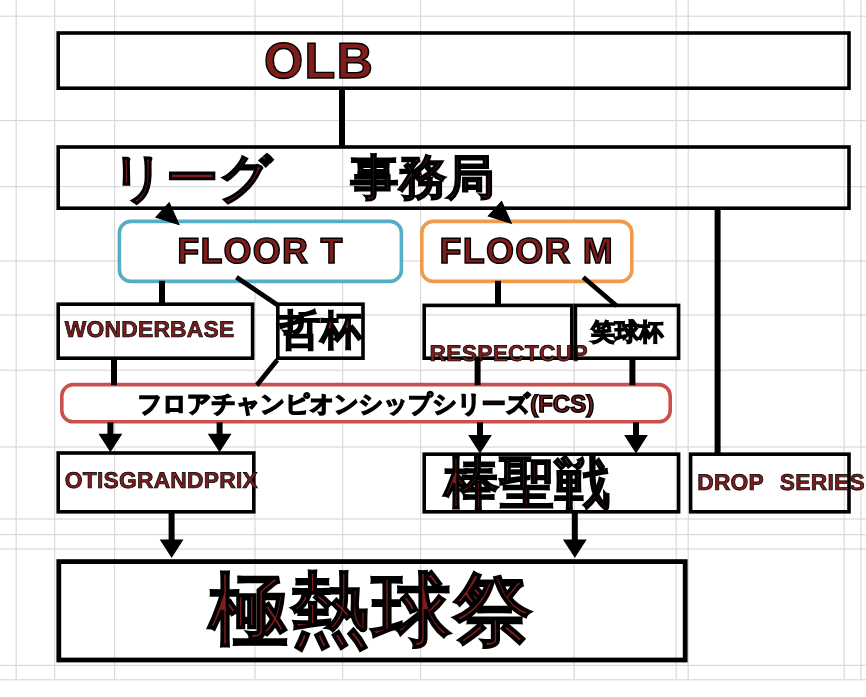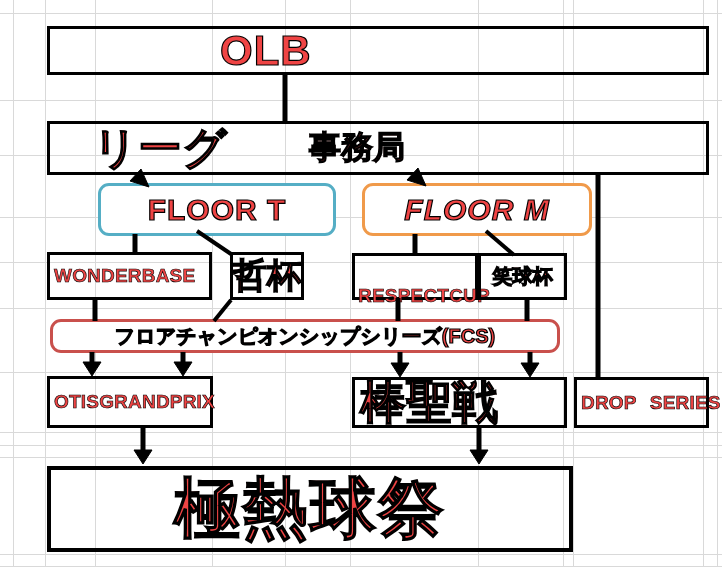--- a/index.html
+++ b/index.html
@@ -1,40 +1,40 @@
 <!DOCTYPE html>
 <html><head>
 <meta charset="utf-8">
 <style>
   html,body{margin:0;padding:0;background:#fff;}
   .canvas{
     position:relative;width:722px;height:581px;background:#ffffff;overflow:hidden;
-    font-family:"Liberation Sans","DejaVu Sans",sans-serif;color:#ef4444;
+    font-family:"Liberation Sans","DejaVu Sans",sans-serif;color:#7f1d1d;
   }
   
   .gv{position:absolute;top:0;height:566px;width:1px;background:#d9d9d9;}
   .gh{position:absolute;left:0;width:722px;height:1px;background:#d9d9d9;}
   
   .box{
     position:absolute;box-sizing:border-box;border:3px solid #000;
     display:flex;align-items:center;background:transparent;
   }
   .round{border-radius:11px;background:#fff;justify-content:center;}
   .box span{white-space:nowrap;}
   .heavy{font-weight:bold;-webkit-text-stroke:1.2px #000;}
   .heavy-sm{font-weight:bold;-webkit-text-stroke:0.6px #000;}
   .olb-label{position:absolute;left:170px;font-size:42px;letter-spacing:1px;}
   .league-label{position:absolute;left:43px;font-size:44px;}
-  .office-label{position:absolute;left:259px;font-size:32px;}
+  .office-label{position:absolute;left:242px;font-size:40px;}
   .floor-label{font-size:30px;letter-spacing:1px;}
   .small-label{font-size:19px;letter-spacing:0.2px;padding-left:4px;}
   .tetsu-label{font-size:34px;margin:0 auto;}
   .shokyu-label{font-size:20px;margin:0 auto;}
   .fcs-label{font-size:20px;}
-  .bo-label{font-size:46px;padding-left:5px;}
+  .bo-label{font-size:46px;padding-left:15px;}
   .drop-label{font-size:19px;padding-left:4px;word-spacing:8px;letter-spacing:0.2px;}
   .goku-label{font-size:66px;margin:0 auto;letter-spacing:2px;}
   .connectors{position:absolute;left:0;top:0;z-index:5;}
   .lay2{z-index:2;}
 </style>
 </head>
 <body>
 
 <div class="canvas">
 
@@ -70,21 +70,21 @@
 
   <div class="box lay2" style="left:47px;top:121px;width:662px;height:54px">
     <span class="league-label heavy">リーグ</span>
     <span class="office-label heavy">事務局</span>
   </div>
 
   <div class="box round lay2" style="left:50px;top:183px;width:238px;height:53px;border-color:#55aec5;margin-left:48px;">
     <span class="floor-label heavy">FLOOR T</span>
   </div>
 
-  <div class="box round lay2" style="left:362px;top:183px;width:230px;height:53px;border-color:#f09a4a;font-style:italic;">
+  <div class="box round lay2" style="left:350px;top:183px;width:178px;height:53px;border-color:#f09a4a;">
     <span class="floor-label heavy">FLOOR M</span>
   </div>
 
   <div class="box lay2" style="left:47px;top:252px;width:165px;height:48px">
     <span class="small-label heavy-sm">WONDERBASE</span>
   </div>
 
   <div class="box lay2" style="left:230px;top:252px;width:74px;height:48px">
     <span class="tetsu-label heavy">哲杯</span>
   </div>

